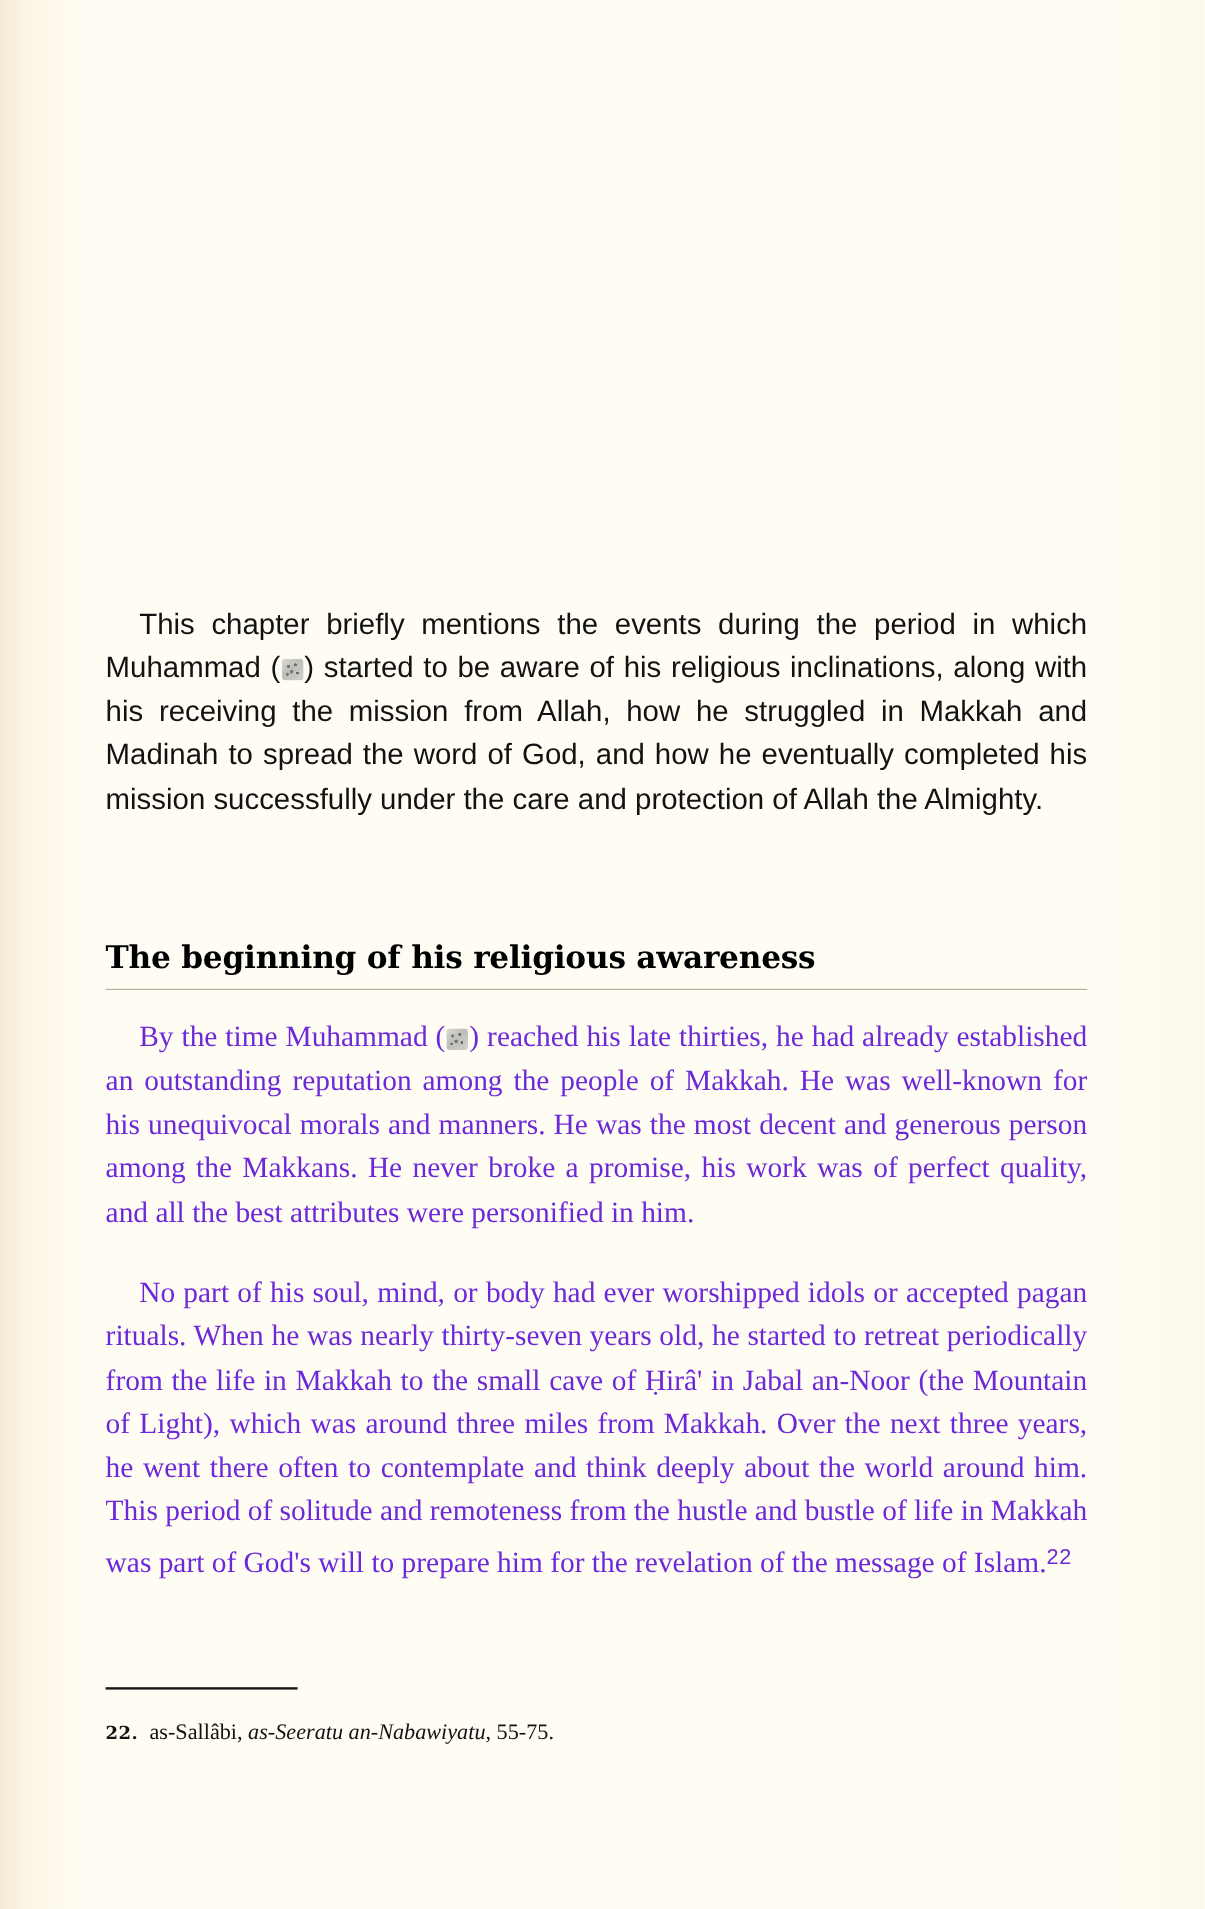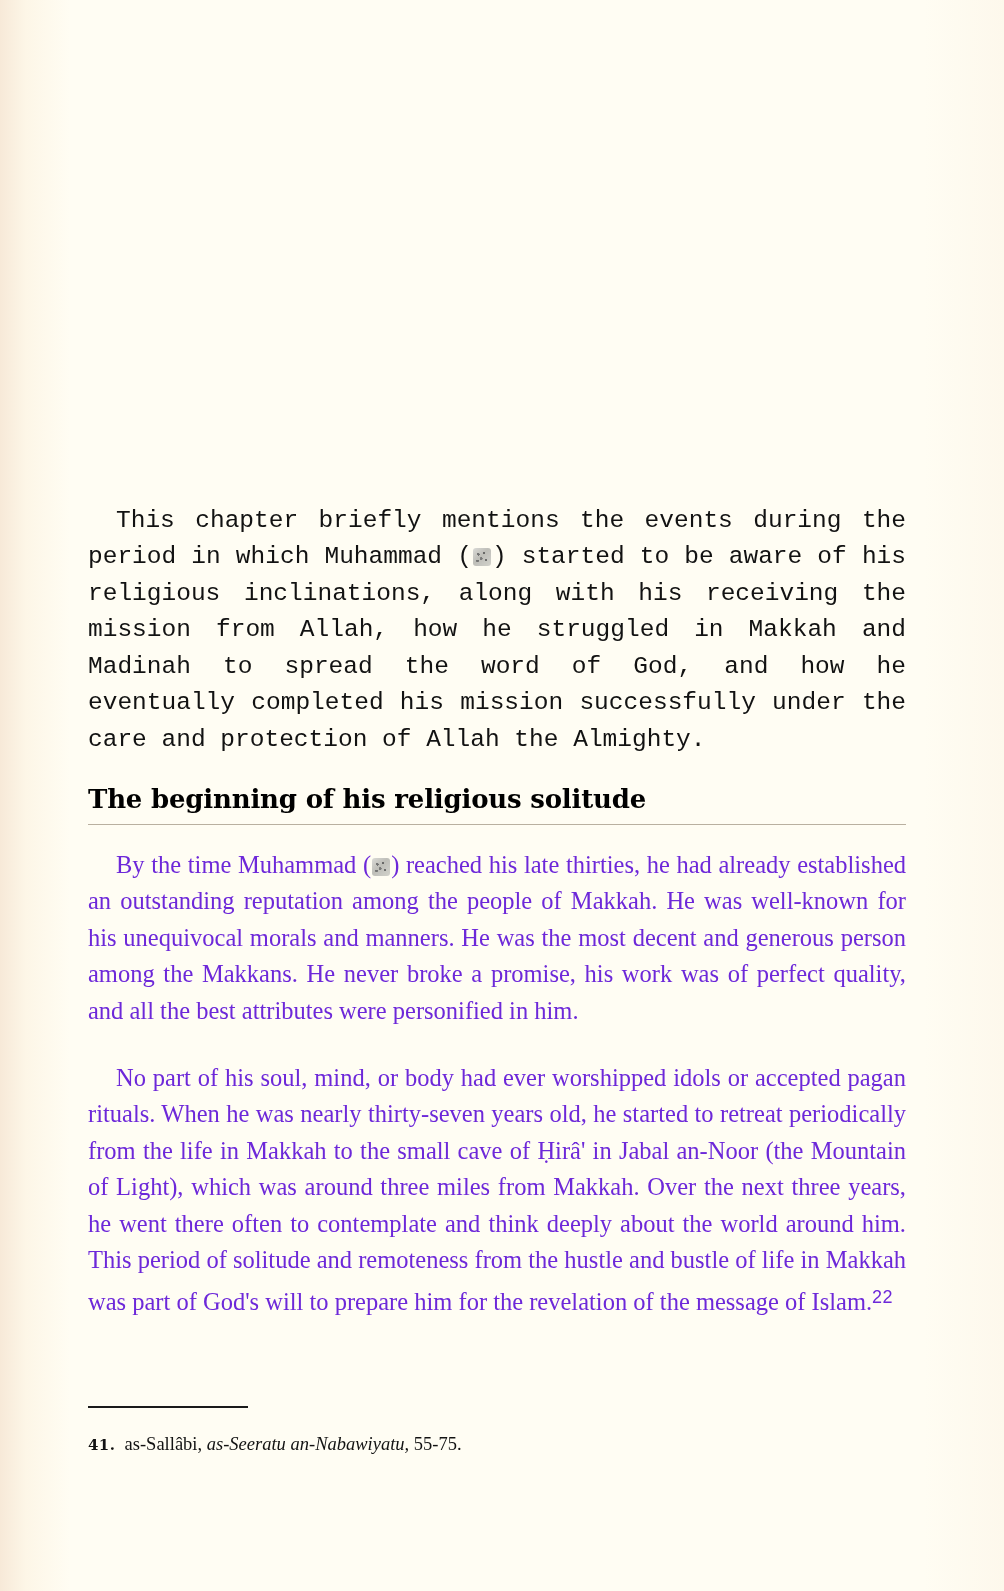--- a/index.html
+++ b/index.html
@@ -76,21 +76,21 @@
   }
   .intro {
     position: absolute;
     top: 478px;
     left: 0;
     width: 818px;
     font-size: 24.5px;
     line-height: 36.6px;
     text-align: justify;
     text-indent: 28px;
-    font-family: Liberation Mono, monospace;
+    font-family: Liberation Sans, sans-serif;
     color: #121212;
   }
   .section-head {
     position: absolute;
     top: 762px;
     left: 0;
     width: 818px;
     font-family: "DejaVu Serif", serif;
     font-weight: bold;
     font-size: 26px;
@@ -148,23 +148,23 @@
 <body>
 
 <div class="page"></div>
 
 <div class="page-inner">
 
 
 
   <p class="intro"><span>This chapter briefly mentions the events during the period in which Muhammad (</span><span class="pbuh small"></span><span>) started to be aware of his religious inclinations, along with his receiving the mission from Allah, how he struggled in Makkah and Madinah to spread the word of God, and how he eventually completed his mission successfully under the care and protection of Allah the Almighty.</span></p>
 
-  <h2 class="section-head">The beginning of his religious solitude</h2>
+  <h2 class="section-head">The beginning of his religious awareness</h2>
 
   <p class="body-text p1 indent"><span>By the time Muhammad (</span><span class="pbuh small"></span><span>) reached his late thirties, he had already established an outstanding reputation among the people of Makkah. He was well-known for his unequivocal morals and manners. He was the most decent and generous person among the Makkans. He never broke a promise, his work was of perfect quality, and all the best attributes were personified in him.</span></p>
 
   <p class="body-text p2 indent"><span>No part of his soul, mind, or body had ever worshipped idols or accepted pagan rituals. When he was nearly thirty-seven years old, he started to retreat periodically from the life in Makkah to the small cave of Ḥirâ' in Jabal an-Noor (the Mountain of Light), which was around three miles from Makkah. Over the next three years, he went there often to contemplate and think deeply about the world around him. This period of solitude and remoteness from the hustle and bustle of life in Makkah was part of God's will to prepare him for the revelation of the message of Islam.</span><sup class="fn">22</sup></p>
 
   <div class="footnote-rule"></div>
 
-  <div class="footnote"><span class="num">41.</span>&nbsp;&nbsp;<span>as-Sallâbi,</span>&nbsp;<span class="ital">as-Seeratu an-Nabawiyatu,</span>&nbsp;<span>55-75.</span></div>
+  <div class="footnote"><span class="num">22.</span>&nbsp;&nbsp;<span>as-Sallâbi,</span>&nbsp;<span class="ital">as-Seeratu an-Nabawiyatu,</span>&nbsp;<span>55-75.</span></div>
 
 </div>
 
 </body></html>

